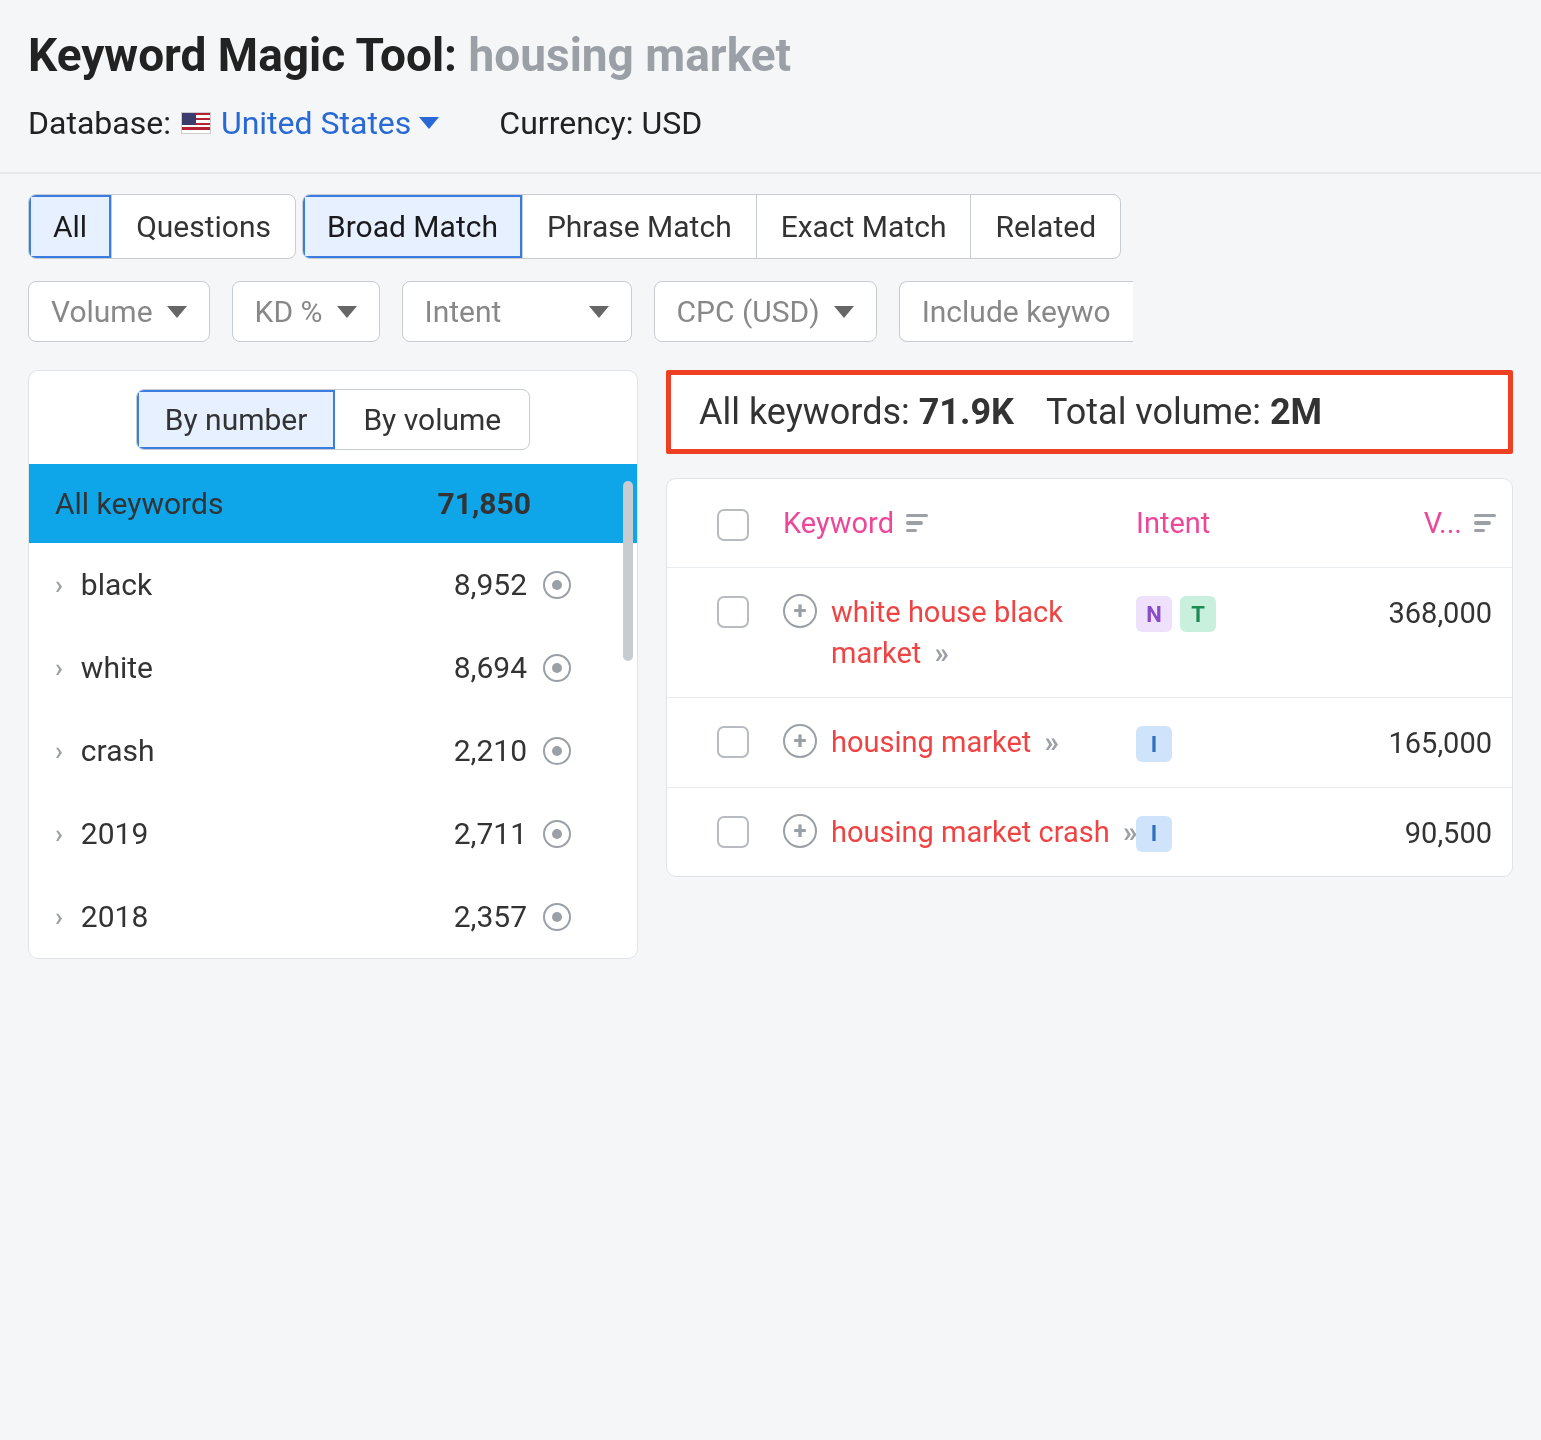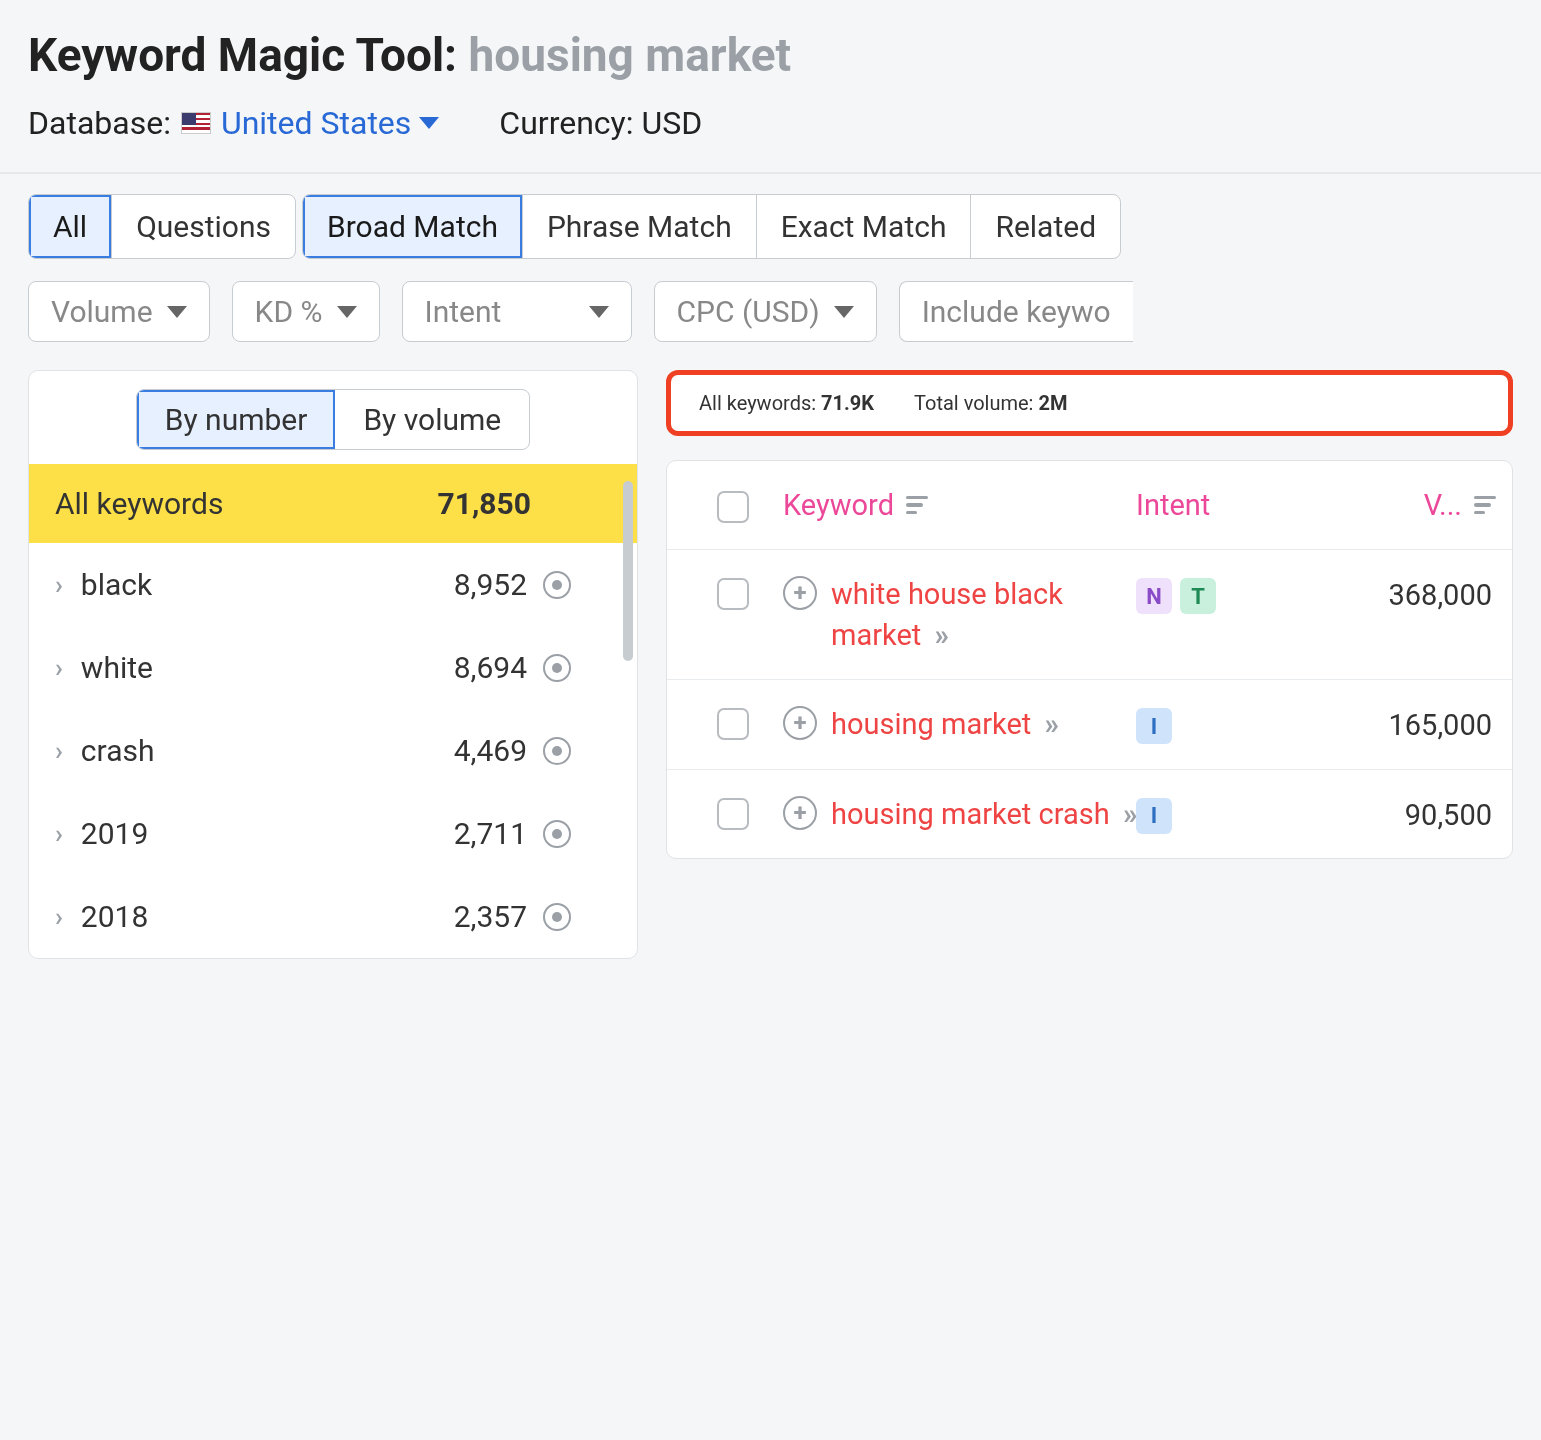--- a/index.html
+++ b/index.html
@@ -32,32 +32,32 @@
   .btn-group .seg:last-child{ border-right:none; }
   .btn-group .seg.active { background:#e6f0ff; color:#1a1a1a; box-shadow: inset 0 0 0 2px #3a7de0; }
   .dropdown-row { display:flex; gap:22px; padding: 22px 28px 28px 28px; flex-wrap:wrap; }
   .dd { border:1.5px solid #c7ccd1; border-radius:8px; background:#fff; padding:12px 22px; font-size:30px; color:#888; display:flex; align-items:center; gap:14px; cursor:pointer;}
   .content { display:flex; gap:28px; padding: 0 28px 28px 28px; align-items:flex-start;}
   .sidebar { width:610px; background:#fff; border:1.5px solid #e0e3e6; border-radius:10px; padding-top:18px; position:relative;}
   .toggle-wrap { display:flex; justify-content:center; margin-bottom:14px;}
   .toggle { display:inline-flex; border:1.5px solid #c7ccd1; border-radius:8px; overflow:hidden; background:#fff;}
   .toggle .seg { padding: 12px 28px; font-size:30px; color:#333; cursor:pointer;}
   .toggle .seg.active { background:#e6f0ff; box-shadow: inset 0 0 0 2px #3a7de0;}
-  .all-kw-row { background:#fde047; padding: 22px 26px; display:flex; justify-content:space-between; font-size:30px;}
+  .all-kw-row { background:#0ea5e9; padding: 22px 26px; display:flex; justify-content:space-between; font-size:30px;}
   .all-kw-row .val { font-weight:700; padding-right:80px;}
   .group-list { }
   .group-row { display:flex; align-items:center; padding: 24px 26px; font-size:30px; justify-content:space-between;}
   .group-left { display:flex; align-items:center; gap:18px;}
   .chev-right { color:#9aa0a6; font-size:26px; font-weight:600;}
   .group-right { display:flex; align-items:center; gap:16px; color:#333; padding-right:40px;}
   .eye { width:28px; height:28px; border:2.5px solid #9aa0a6; border-radius:50%; position:relative;}
   .eye::after { content:""; position:absolute; top:50%; left:50%; width:10px; height:10px; background:#9aa0a6; border-radius:50%; transform:translate(-50%,-50%);}
   .scroll-ind { position:absolute; right:4px; top:110px; width:10px; height:180px; background:#c7ccd1; border-radius:5px;}
   .main { flex:1; }
-  .stats-box { border:5px solid #ef4023; border-radius:12px; padding: 16px 28px; background:#fff; font-size:20px; display:flex; gap:40px; margin-bottom:24px;}
+  .stats-box { border:5px solid #ef4023; border-radius:2px; padding: 16px 28px; background:#fff; font-size:36px; display:flex; gap:32px; margin-bottom:24px;}
   .stats-box b { font-weight:700; }
   .table { border:1.5px solid #e0e3e6; border-radius:10px; background:#fff; overflow:hidden;}
   .thead, .trow { display:grid; grid-template-columns: 100px 1fr 170px 190px; align-items:center;}
   .thead { padding: 26px 16px; font-size:29px; color:#ec4899;}
   .thead .th { display:flex; align-items:center; gap:12px;}
   .sort-icon { display:inline-flex; flex-direction:column; gap:4px; }
   .sort-icon span { width:22px; height:3.5px; background:#9aa0a6; border-radius:2px;}
   .sort-icon span:nth-child(2){width:17px;}
   .sort-icon span:nth-child(3){width:11px;}
   .checkbox { width:32px; height:32px; border:2.5px solid #b8bcc0; border-radius:7px; background:#fff; cursor:pointer;}
@@ -169,21 +169,21 @@
       <span>8,694</span>
       <span class="eye"></span>
     </div>
         </div>
         <div class="group-row">
     <div class="group-left">
       <span class="chev-right">›</span>
       <span>crash</span>
     </div>
     <div class="group-right">
-      <span>4,469</span>
+      <span>2,210</span>
       <span class="eye"></span>
     </div>
         </div>
         <div class="group-row">
     <div class="group-left">
       <span class="chev-right">›</span>
       <span>2019</span>
     </div>
     <div class="group-right">
       <span>2,711</span>

